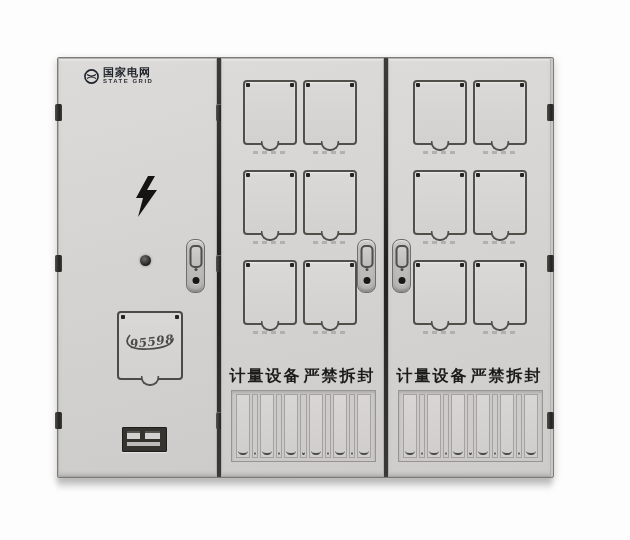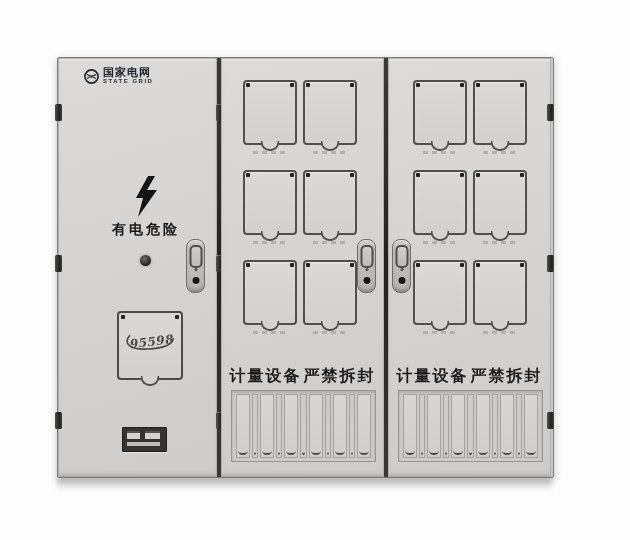--- a/index.html
+++ b/index.html
@@ -105,21 +105,20 @@
         <div>
           <div class="logo-cn">国家电网</div>
           <div class="logo-en">STATE GRID</div>
         </div>
       </div>
 
       <svg class="bolt" width="24" height="42" viewBox="0 0 24 42">
         <path d="M14 0 L2 22 L9 22 L4 41 L23 14 L13 14 L21 0 Z" fill="#141414"></path>
       </svg>
 
-      <div class="danger">有电危险</div>
       <div class="hole"></div>
 
       <div class="lock lock-ldoor">
         <i class="handle"></i>
         <i class="pin"></i>
         <i class="keyhole"></i>
       </div>
 
       <div class="plate">
         <i class="scr tl"></i>

